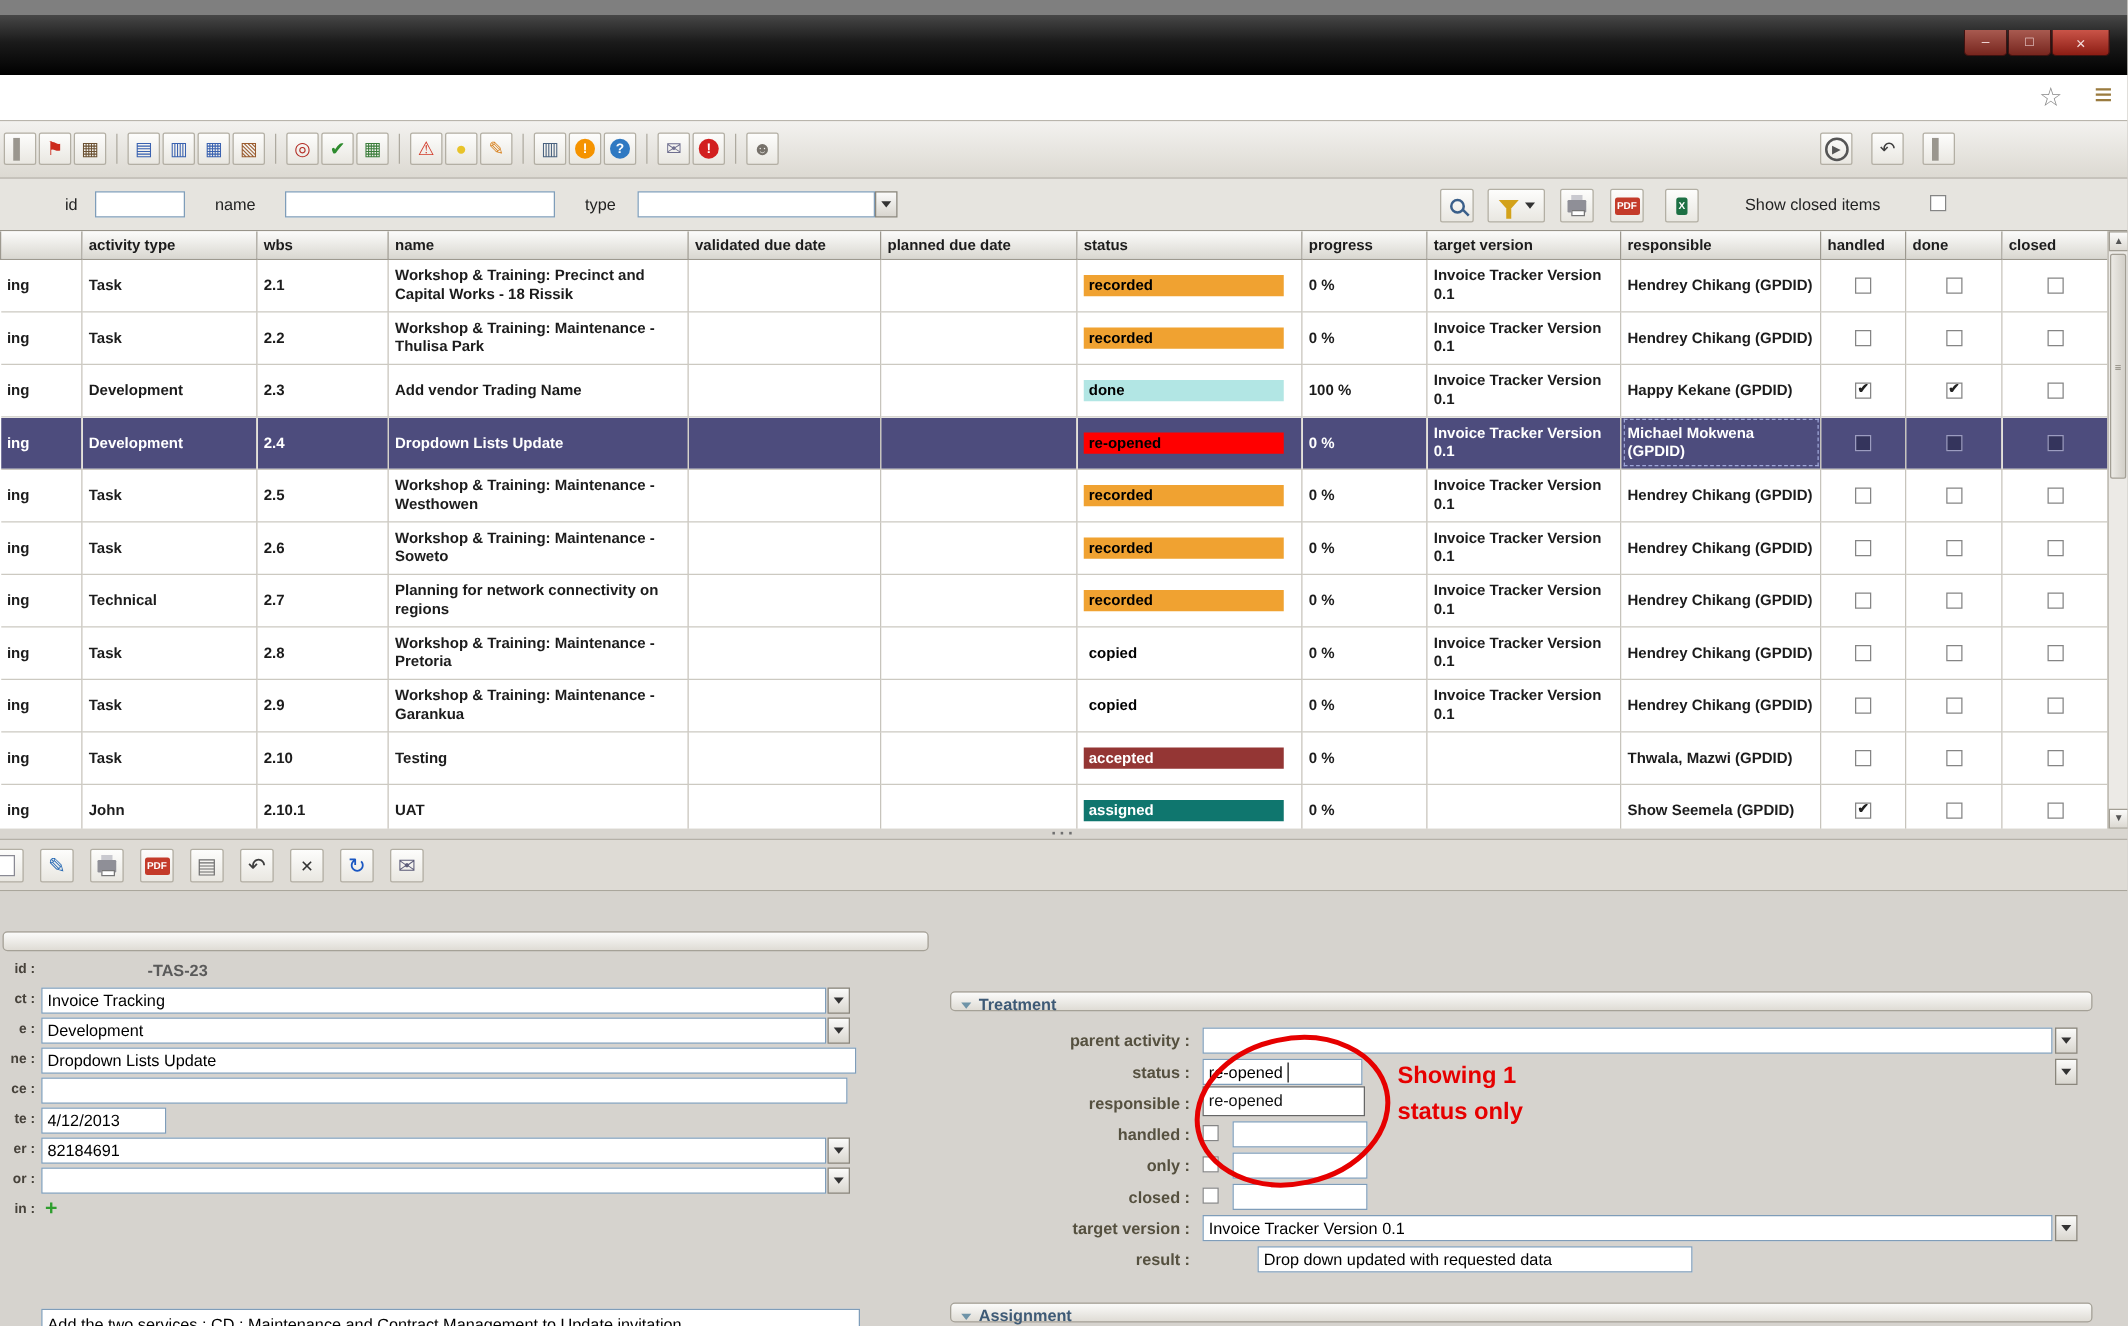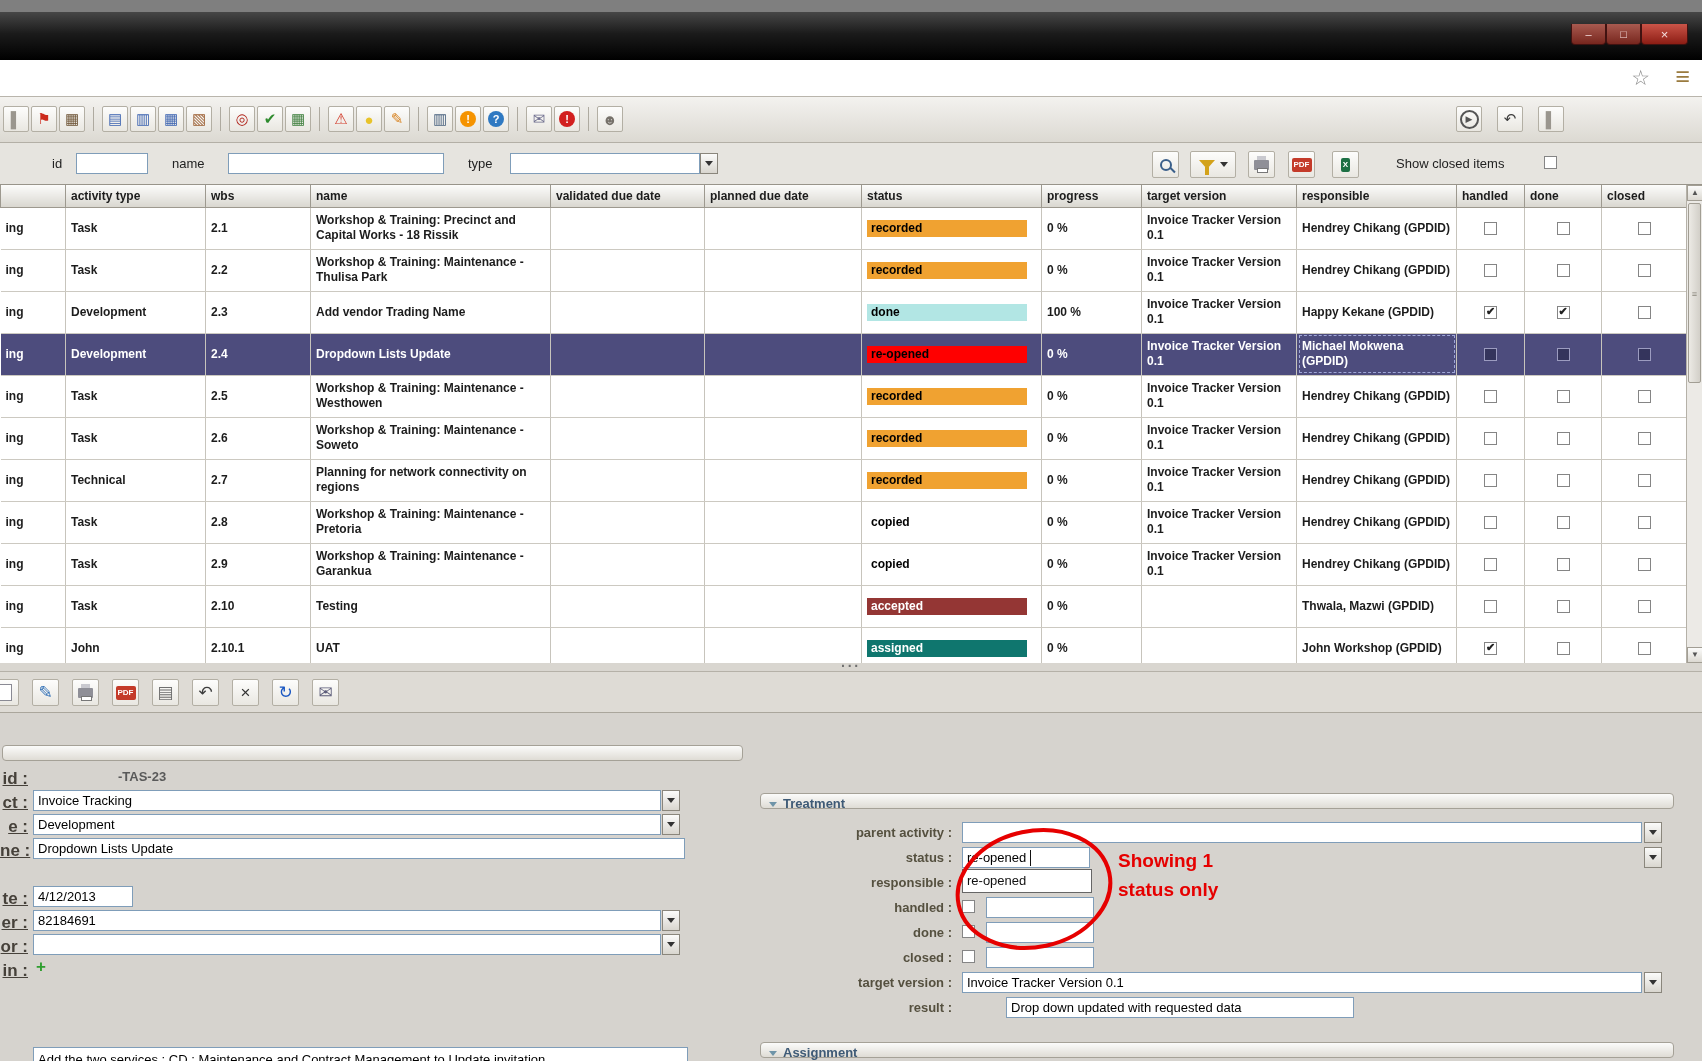--- a/index.html
+++ b/index.html
@@ -83,21 +83,21 @@
   .bottom-area{position:absolute;left:0;top:713px;width:1702px;height:348px;background:#d6d3ce;}
   .section-bar{position:absolute;height:16px;background:linear-gradient(#fbfbfa,#dfdcd5);border:1px solid #a5a197;border-radius:4px;}
   .sec-left{left:2px;top:32px;width:741px;}
   .sec-treat{left:760px;top:80px;width:914px;}
   .sec-assign{left:760px;top:329px;width:914px;}
   .sec-arrow{position:absolute;left:8px;top:8px;width:0;height:0;border-left:4px solid transparent;border-right:4px solid transparent;border-top:5px solid #6f94a8;}
   .sec-title{position:absolute;left:22px;top:2px;font-size:13px;font-weight:bold;color:#3e5a76;}
 
   .lf{position:absolute;left:0;top:53px;width:745px;height:240px;}
   .lf-row{position:absolute;left:0;width:745px;height:22px;}
-  .lf-label{position:absolute;left:0;width:28px;top:3px;text-align:right;font-size:17px;font-weight:bold;color:#46413a;white-space:nowrap;text-decoration:underline;}
+  .lf-label{position:absolute;left:0;width:28px;top:3px;text-align:right;font-size:11px;font-weight:bold;color:#46413a;white-space:nowrap;}
   .lf-input{position:absolute;left:33px;top:0;height:21px;border:1px solid #7f9db9;background:#fff;font-size:13px;font-family:inherit;padding:0 4px;}
   .lf-dd{left:662px;top:0;}
   .lf-val{position:absolute;top:3px;font-size:13px;font-weight:bold;color:#5a5a5a;}
   .lf-plus{position:absolute;left:36px;top:0;color:#2f9e2f;font-weight:bold;font-size:17px;line-height:17px;}
   .lf-note{position:absolute;left:33px;top:334px;width:655px;height:24px;border:1px solid #7f9db9;background:#fff;font-size:13px;font-family:inherit;padding:2px 4px;}
 
   .t-row{position:absolute;left:760px;width:942px;height:22px;}
   .t-label{position:absolute;left:0;width:192px;top:3px;text-align:right;font-size:13px;font-weight:bold;color:#55503f;white-space:nowrap;}
   .t-input{position:absolute;top:0;height:21px;border:1px solid #7f9db9;background:#fff;font-size:13px;font-family:inherit;padding:0 4px;}
   .t-dd{left:884px;top:0;}
@@ -441,21 +441,21 @@
           <td class="c-type">John</td>
           <td class="c-wbs">2.10.1</td>
           <td class="c-name">UAT</td>
           <td class="c-date"></td>
           <td class="c-date"></td>
           <td class="c-status">
             <div class="status-bar" style="background: #0f766e; color: rgb(255, 255, 255);">assigned</div>
           </td>
           <td class="c-progress">0 %</td>
           <td class="c-tv"></td>
-          <td class="c-resp">John Workshop (GPDID)</td>
+          <td class="c-resp">Show Seemela (GPDID)</td>
           <td class="c-check"><span class="cb checked"></span></td>
           <td class="c-check"><span class="cb"></span></td>
           <td class="c-check"><span class="cb"></span></td>
         </tr>
       </tbody>
   </table>
 </div>
 <div class="v-scroll">
   <button class="sb-btn sb-up">▲</button>
   <div class="sb-thumb">≡</div>
@@ -515,20 +515,24 @@
         <span class="lf-label">e :</span>
         <input class="lf-input" value="Development" style="width: 628px;">
         <button class="dd-btn lf-dd">
           <span class="caret"></span>
         </button>
       </div>
       <div class="lf-row" style="top: 72px;">
         <span class="lf-label">ne :</span>
         <input class="lf-input" value="Dropdown Lists Update" style="width: 652px;">
       </div>
+      <div class="lf-row" style="top: 96px;">
+        <span class="lf-label">ce :</span>
+        <input class="lf-input" style="width: 645px;">
+      </div>
       <div class="lf-row" style="top: 120px;">
         <span class="lf-label">te :</span>
         <input class="lf-input" value="4/12/2013" style="width: 100px;">
       </div>
       <div class="lf-row" style="top: 144px;">
         <span class="lf-label">er :</span>
         <input class="lf-input" value="82184691" style="width: 628px;">
         <button class="dd-btn lf-dd">
           <span class="caret"></span>
         </button>
@@ -576,21 +580,21 @@
     <span class="t-label">responsible :</span>
   </div>
 
   <div class="t-row" style="top:184px">
     <span class="t-label">handled :</span>
     <span class="cb"></span>
     <input class="t-input" style="left: 226px; width: 108px;">
   </div>
 
   <div class="t-row" style="top:209px">
-    <span class="t-label">done :</span>
+    <span class="t-label">only :</span>
     <span class="cb"></span>
     <input class="t-input" style="left: 226px; width: 108px;">
   </div>
 
   <div class="t-row" style="top:234px">
     <span class="t-label">closed :</span>
     <span class="cb"></span>
     <input class="t-input" style="left: 226px; width: 108px;">
   </div>
 

